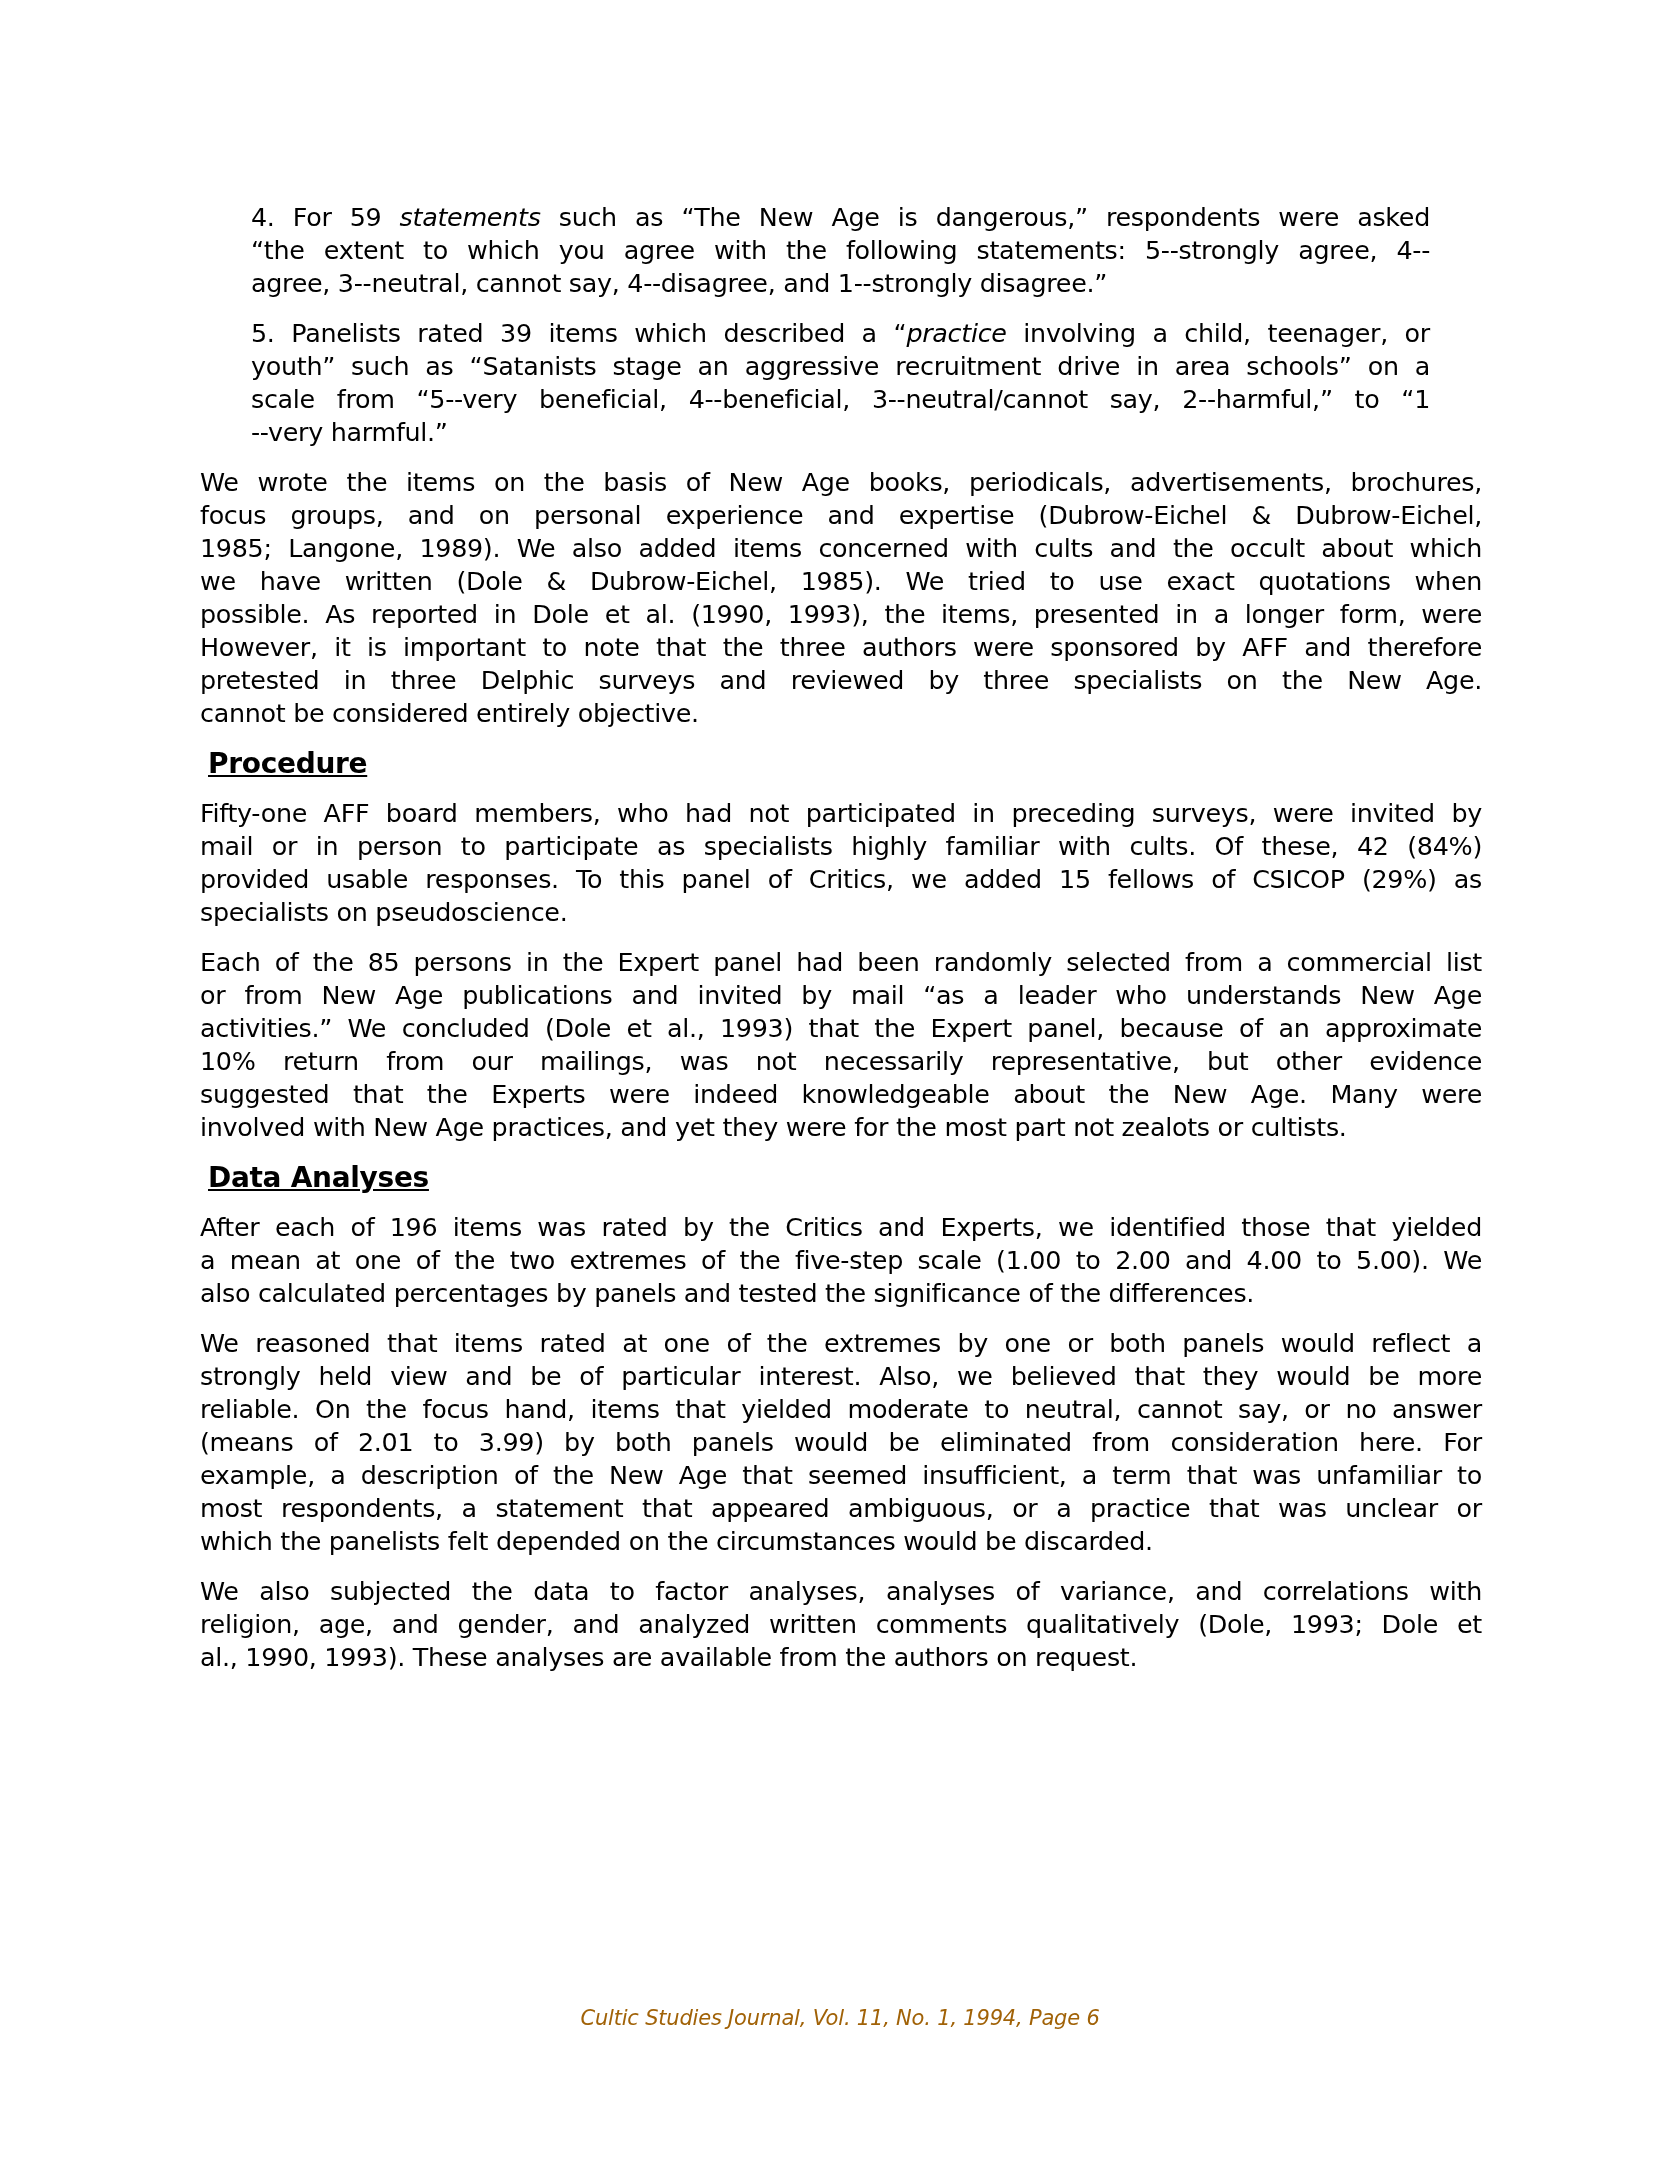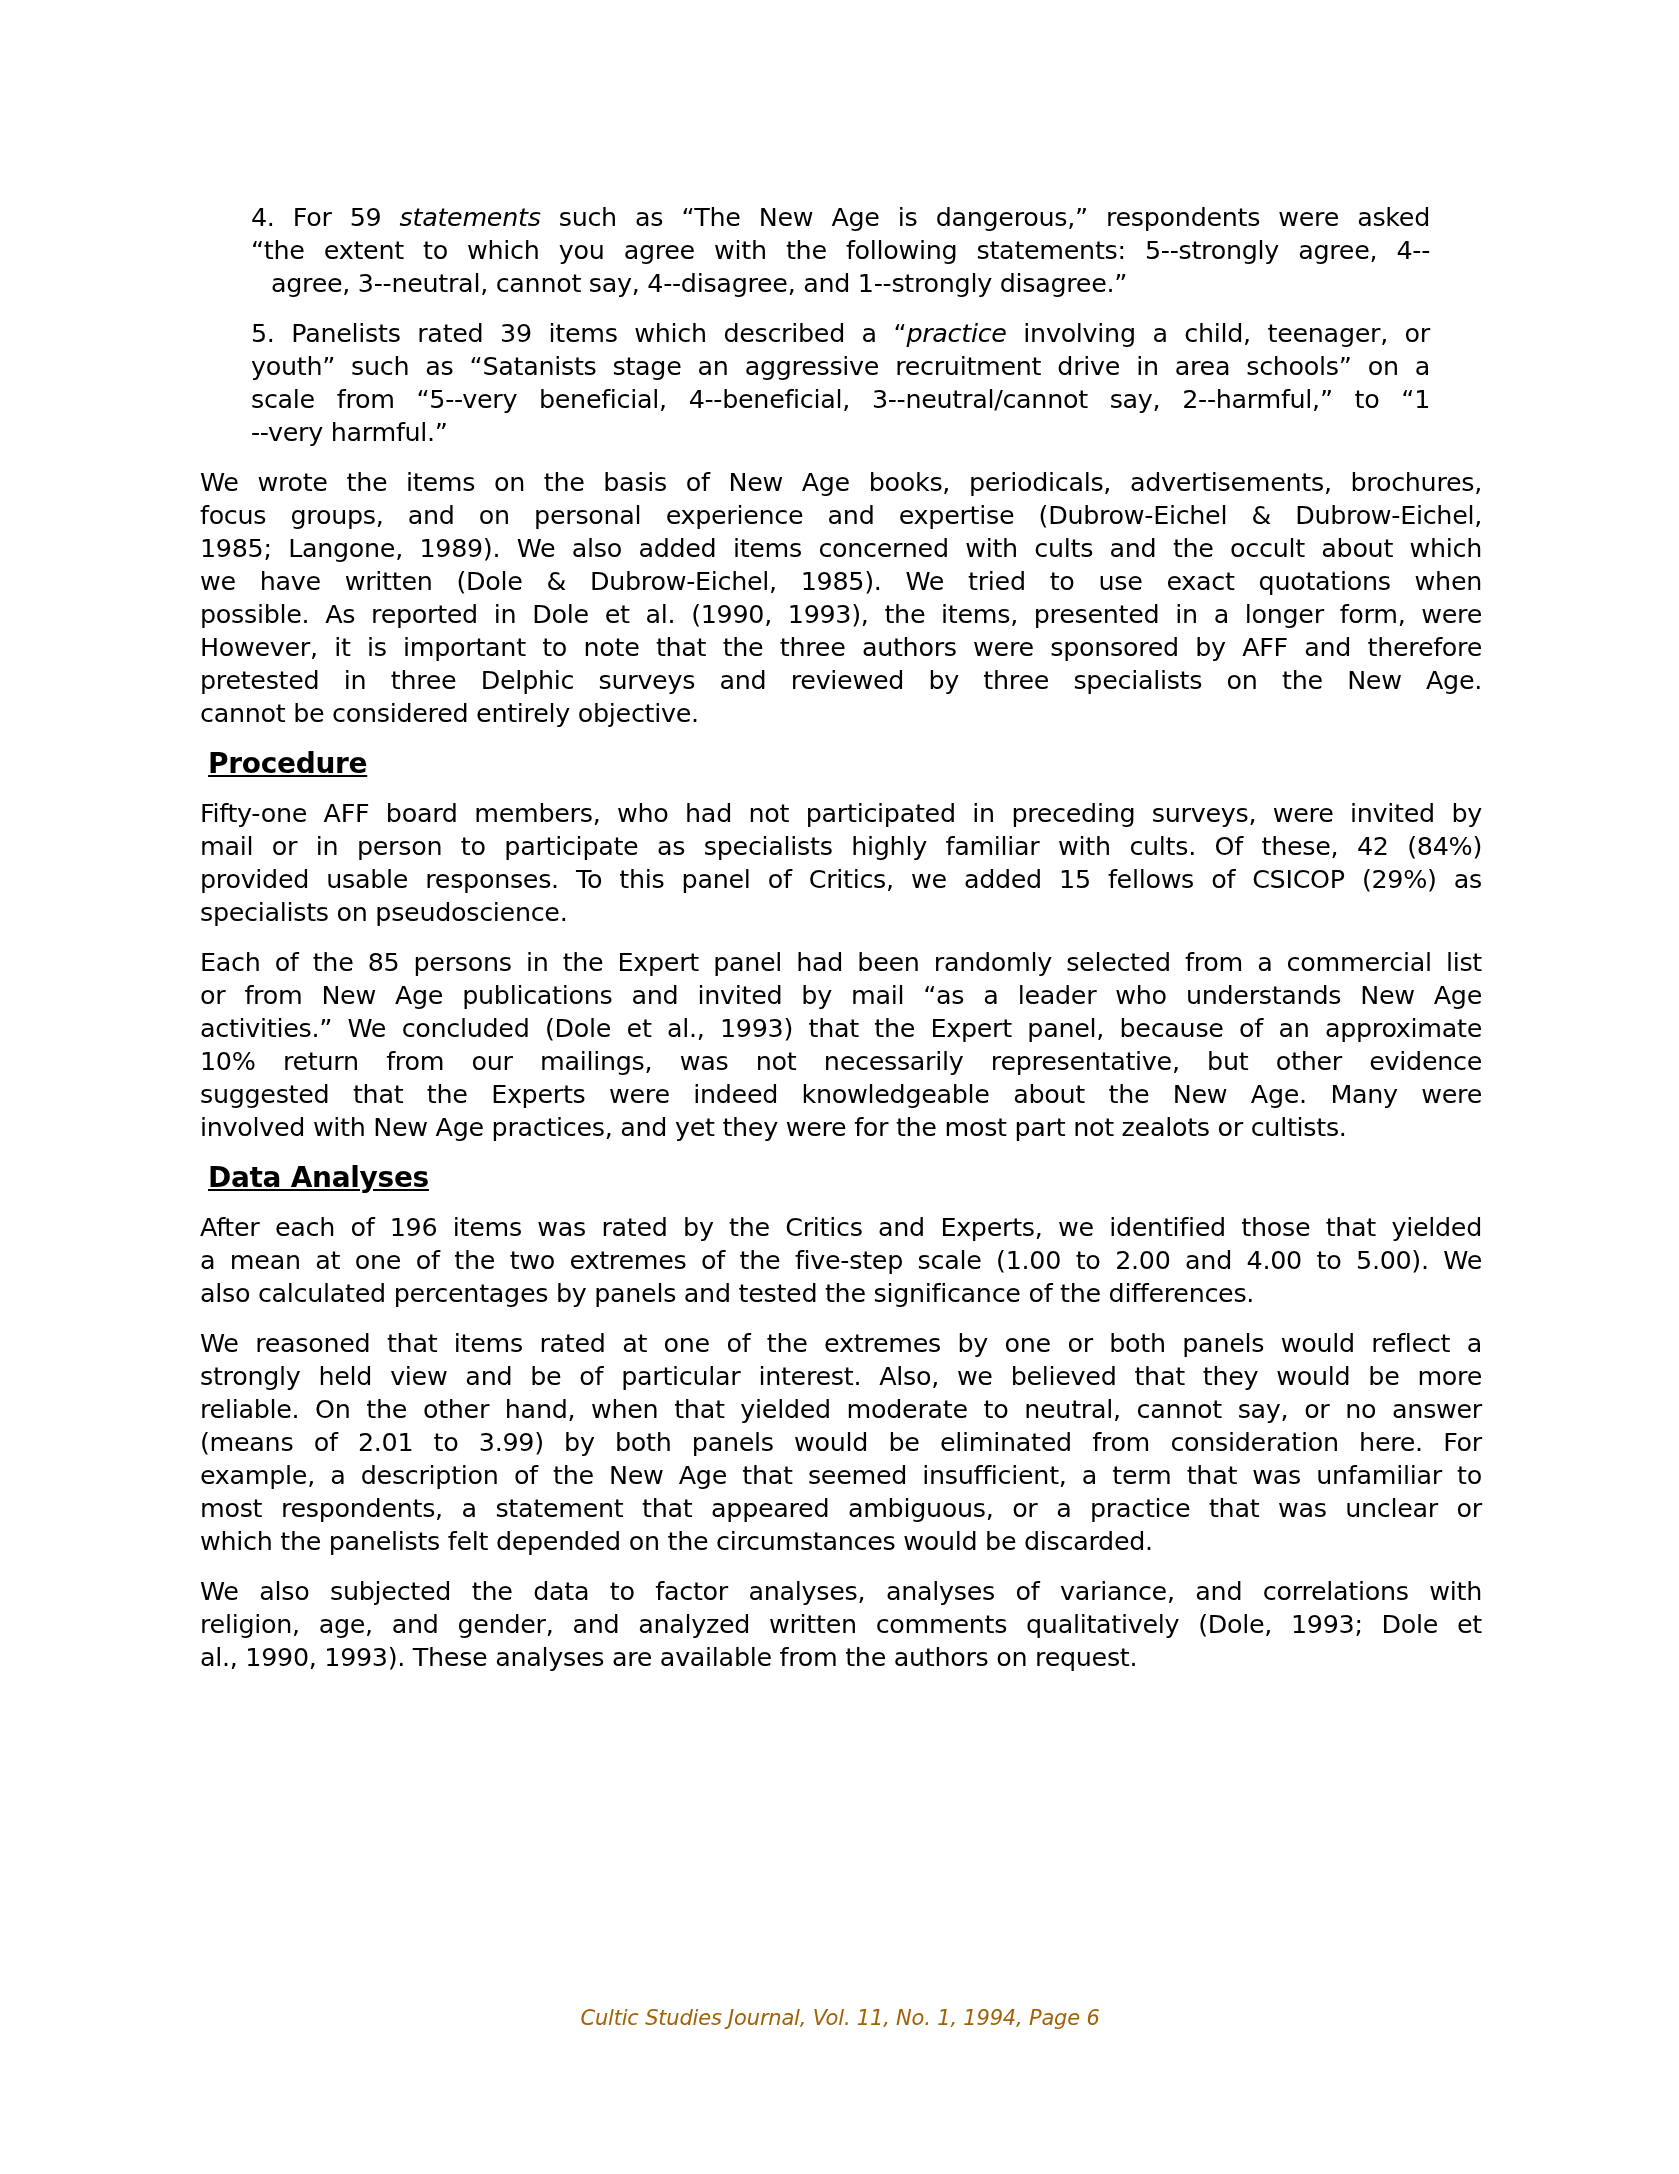--- a/index.html
+++ b/index.html
@@ -40,21 +40,21 @@
 </style>
 </head>
 <body>
 
 <div class="page">
   <div class="content" id="content">
     <div id="list-items">
         <div class="para indented">
           <span class="line" style="display: block;"><span>4. For 59 </span><em>statements</em><span> such as “The New Age is dangerous,” respondents were asked</span></span>
           <span class="line" style="display: block;"><span>“the extent to which you agree with the following statements: 5--strongly agree, 4--</span></span>
-          <span class="line last" style="display: block; margin-left: 20px;"><span>agree, 3--neutral, cannot say, 4--disagree, and 1--strongly disagree.”</span></span>
+          <span class="line last" style="display: block;"><span>agree, 3--neutral, cannot say, 4--disagree, and 1--strongly disagree.”</span></span>
         </div>
         <div class="para indented">
           <span class="line" style="display: block;"><span>5. Panelists rated 39 items which described a “</span><em>practice</em><span> involving a child, teenager, or</span></span>
           <span class="line" style="display: block;"><span>youth” such as “Satanists stage an aggressive recruitment drive in area schools” on a</span></span>
           <span class="line" style="display: block;"><span>scale from “5--very beneficial, 4--beneficial, 3--neutral/cannot say, 2--harmful,” to “1</span></span>
           <span class="line last" style="display: block;"><span>--very harmful.”</span></span>
         </div>
       </div>
     <div id="sections">
         <div>
@@ -89,21 +89,21 @@
         <div>
           <div class="heading">Data Analyses</div>
           <div class="para">
             <span class="line" style="display: block;">After each of 196 items was rated by the Critics and Experts, we identified those that yielded</span>
             <span class="line" style="display: block;">a mean at one of the two extremes of the five-step scale (1.00 to 2.00 and 4.00 to 5.00). We</span>
             <span class="line last" style="display: block;">also calculated percentages by panels and tested the significance of the differences.</span>
           </div>
           <div class="para">
             <span class="line" style="display: block;">We reasoned that items rated at one of the extremes by one or both panels would reflect a</span>
             <span class="line" style="display: block;">strongly held view and be of particular interest. Also, we believed that they would be more</span>
-            <span class="line" style="display: block;">reliable. On the other hand, when that yielded moderate to neutral, cannot say, or no answer</span>
+            <span class="line" style="display: block;">reliable. On the focus hand, items that yielded moderate to neutral, cannot say, or no answer</span>
             <span class="line" style="display: block;">(means of 2.01 to 3.99) by both panels would be eliminated from consideration here. For</span>
             <span class="line" style="display: block;">example, a description of the New Age that seemed insufficient, a term that was unfamiliar to</span>
             <span class="line" style="display: block;">most respondents, a statement that appeared ambiguous, or a practice that was unclear or</span>
             <span class="line last" style="display: block;">which the panelists felt depended on the circumstances would be discarded.</span>
           </div>
           <div class="para">
             <span class="line" style="display: block;">We also subjected the data to factor analyses, analyses of variance, and correlations with</span>
             <span class="line" style="display: block;">religion, age, and gender, and analyzed written comments qualitatively (Dole, 1993; Dole et</span>
             <span class="line last" style="display: block;">al., 1990, 1993). These analyses are available from the authors on request.</span>
           </div>

